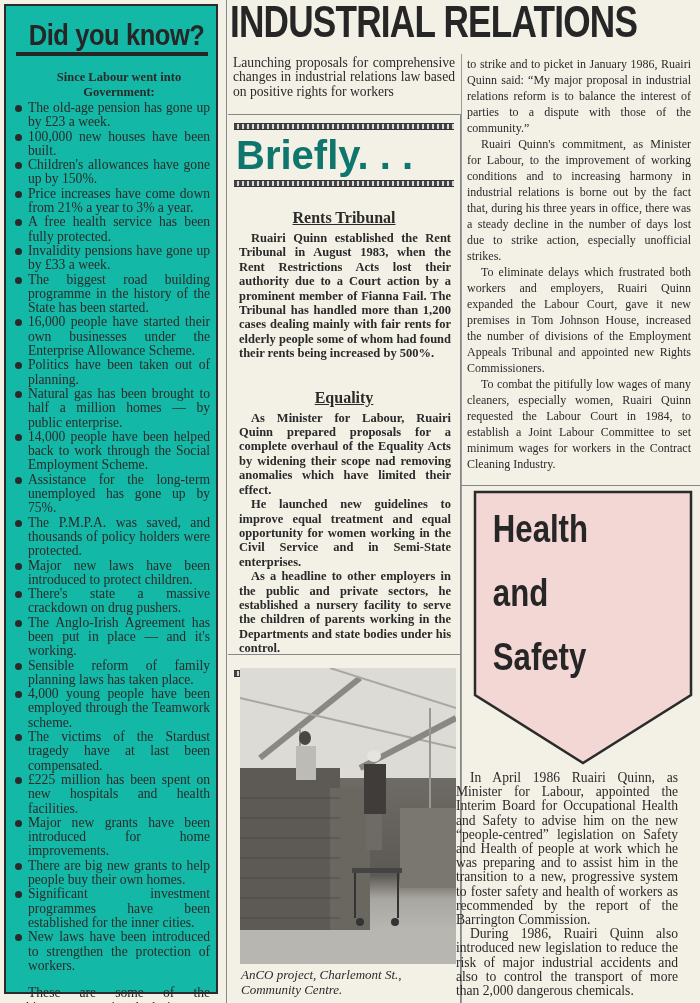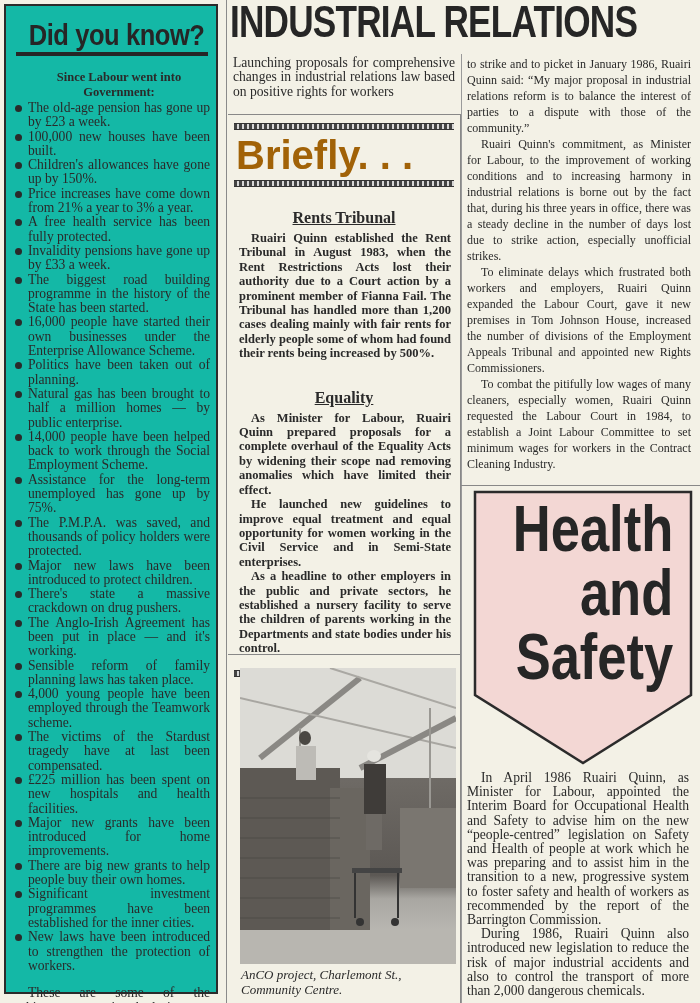--- a/index.html
+++ b/index.html
@@ -54,21 +54,21 @@
     position:absolute; left:228px; top:114px; width:233px; height:540px;
     border-top:1px solid #888; border-right:1px solid #888; box-sizing:border-box;
   }
   .chain {
     height:5px; margin:0 6px;
     background:repeating-linear-gradient(90deg,#444 0 3px,#d8d8d8 3px 5px);
     border-top:1px solid #333; border-bottom:1px solid #333;
   }
   .briefly-title {
     font-family:"Liberation Sans", "DejaVu Sans", sans-serif; font-weight:bold;
-    font-size:40px; line-height:46px; color:#a16207; margin:2px 0 2px 8px;
+    font-size:40px; line-height:46px; color:#0f766e; margin:2px 0 2px 8px;
     letter-spacing:0px;
   }
   .b-head { font-weight:bold; font-size:16px; text-align:center; margin:0;text-decoration:underline; }
   .b-par { font-weight:bold; font-size:12.5px; line-height:14.4px; text-align:justify; margin:0 9px 0 11px; text-indent:12px; }
 
   
   .photo-frame {
     position:absolute; left:228px; top:654px; width:233px; height:349px;
     border-top:1px solid #888; border-right:1px solid #888; box-sizing:border-box;
   }
@@ -87,28 +87,28 @@
     position:absolute; left:467px; top:56px; width:224px;
     font-size:12px; line-height:16px; text-align:justify;
   }
   .right-text p { margin:0; text-indent:14px; }
   .right-text p.first { text-indent:0; }
   .hr-right { position:absolute; left:461px; top:485px; width:239px; height:1px; background:#888; }
   .col-rule-mid { position:absolute; left:461px; top:54px; width:1px; height:949px; background:#9a9a9a; }
 
   .hs-badge { position:absolute; left:473px; top:490px; width:220px; height:275px; }
   .hs-text {
-    position:absolute; left:473px; top:497px; width:220px; text-align:right;
+    position:absolute; left:473px; top:497px; width:220px; text-align:left;
     font-family:"Liberation Sans", "DejaVu Sans", sans-serif; font-weight:bold;
-    font-size:64px; line-height:64px; color:#262626;
+    font-size:38px; line-height:64px; color:#262626;
   }
   .hs-text div { transform:scaleX(0.82); transform-origin:center; }
 
   .hs-body {
-    position:absolute; left:467px; top:771px; width:222px;
+    position:absolute; left:456px; top:771px; width:222px;
     font-size:13.6px; line-height:14.2px; text-align:justify;
   }
   .hs-body p { margin:0; text-indent:14px; }
 </style>
 </head>
 <body>
 
 <div class="dyk">
   <div class="dyk-title">Did you know?</div>
   <div class="dyk-rule"></div>

